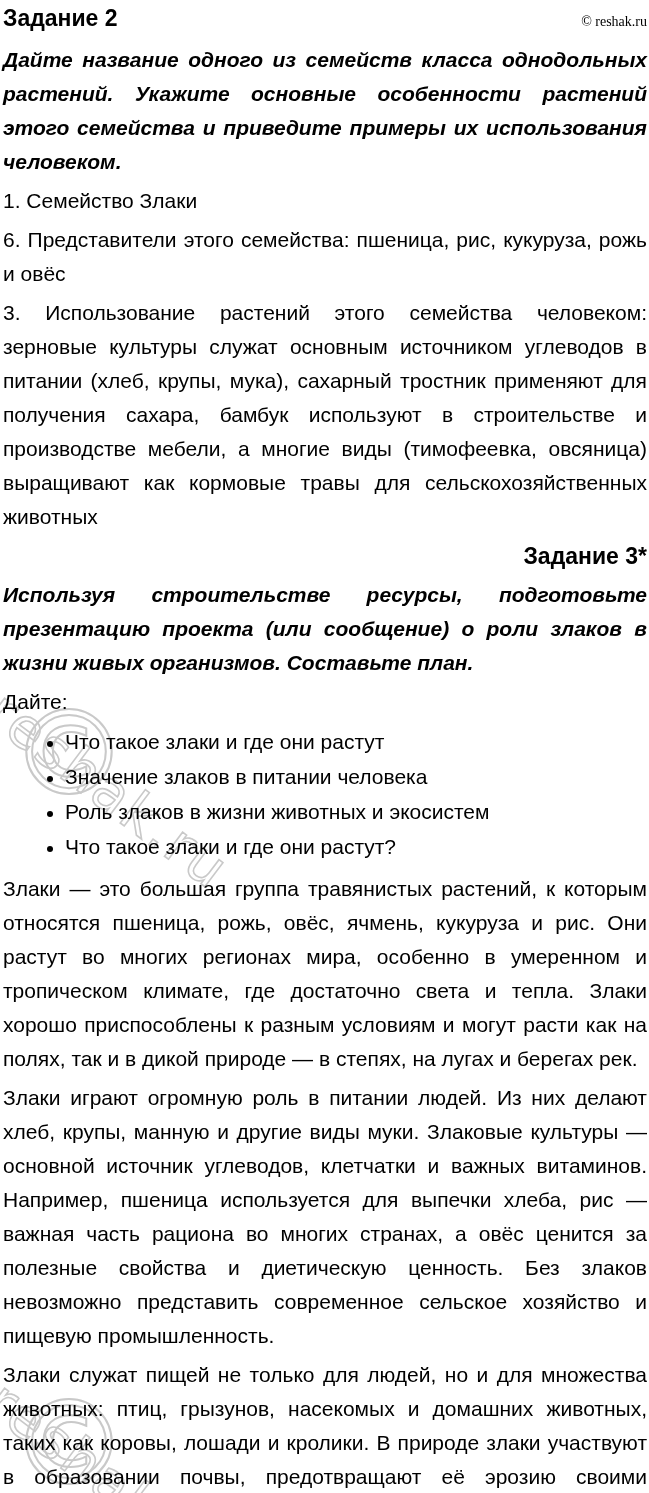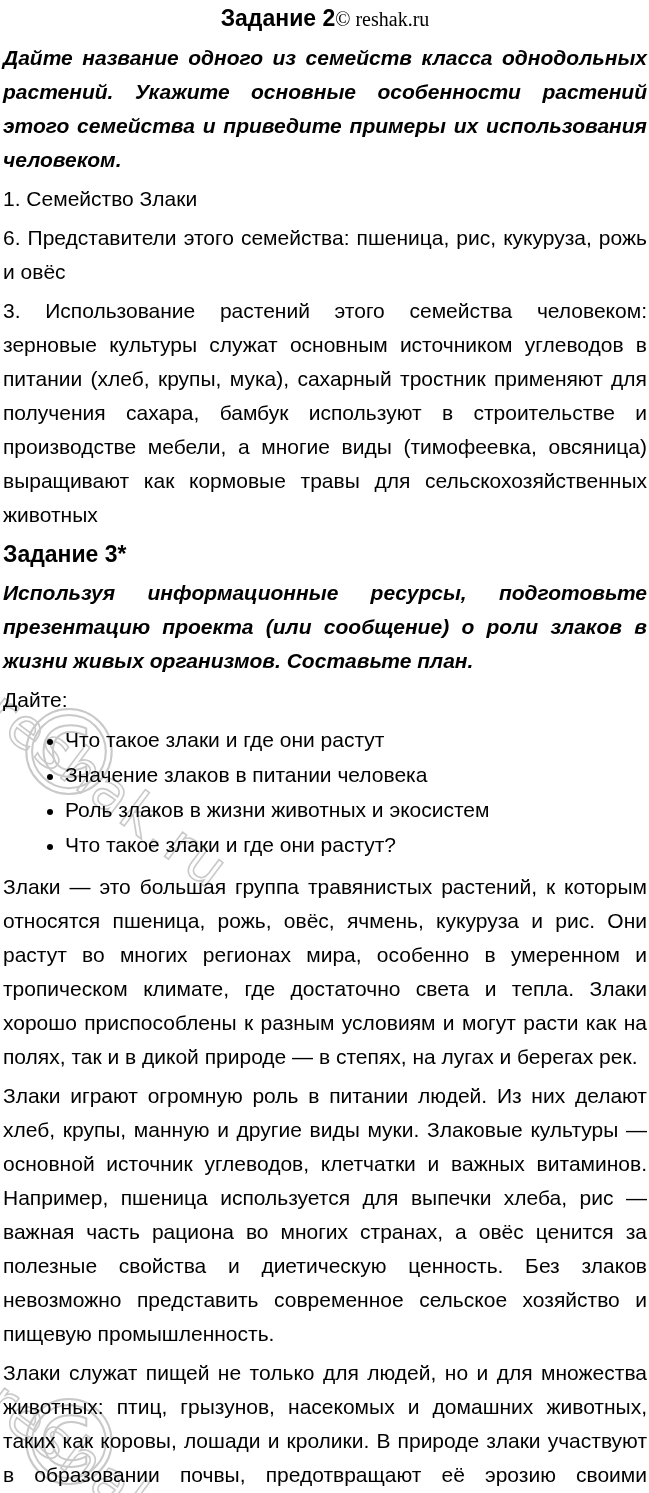--- a/index.html
+++ b/index.html
@@ -12,49 +12,50 @@
     overflow: hidden;
     position: relative;
   }
   .page {
     position: relative;
     z-index: 1;
     padding: 3px 2px 0 3px;
   }
   .header-row {
     display: flex;
-    justify-content: center;
+    justify-content: space-between;
     align-items: baseline;
     margin-bottom: 8px;
   }
   .task-title {
     font-size: 23px;
     font-weight: 700;
     line-height: 30px;
     margin: 0;
   }
   .copyright {
     font-family: "Liberation Serif", serif;
-    font-size: 20px;
+    font-size: 14px;
     line-height: 26px;
     white-space: nowrap;
   }
   .para {
     font-size: 21px;
     line-height: 34px;
     margin: 0 0 5px 0;
     text-align: justify;
     text-align-last: left;
   }
   .bold { font-weight: 700; font-style: italic; }
   .task3-heading {
     font-size: 23px;
     font-weight: 700;
     line-height: 34px;
     margin: 0 0 5px 0;
+    text-align: right;
   }
   ul.plan-list {
     margin: 1px 0 8px 0;
     padding-left: 62px;
   }
   ul.plan-list li {
     font-size: 21px;
     line-height: 35px;
     text-align: left;
   }
@@ -119,21 +120,21 @@
   </div>
 
   <p class="para bold">Дайте название одного из семейств класса однодольных растений. Укажите основные особенности растений этого семейства и приведите примеры их использования человеком.</p>
 
   <p class="para">1. Семейство Злаки</p>
   <p class="para">6. Представители этого семейства: пшеница, рис, кукуруза, рожь и овёс</p>
   <p class="para">3. Использование растений этого семейства человеком: зерновые культуры служат основным источником углеводов в питании (хлеб, крупы, мука), сахарный тростник применяют для получения сахара, бамбук используют в строительстве и производстве мебели, а многие виды (тимофеевка, овсяница) выращивают как кормовые травы для сельскохозяйственных животных</p>
 
   <h2 class="task3-heading">Задание 3*</h2>
 
-  <p class="para bold">Используя информационные ресурсы, подготовьте презентацию проекта (или сообщение) о роли злаков в жизни живых организмов. Составьте план.</p>
+  <p class="para bold">Используя строительстве ресурсы, подготовьте презентацию проекта (или сообщение) о роли злаков в жизни живых организмов. Составьте план.</p>
 
   <p class="para">Дайте:</p>
 
   <ul class="plan-list">
     <li>Что такое злаки и где они растут</li>
     <li>Значение злаков в питании человека</li>
     <li>Роль злаков в жизни животных и экосистем</li>
     <li>Что такое злаки и где они растут?</li>
   </ul>
 

